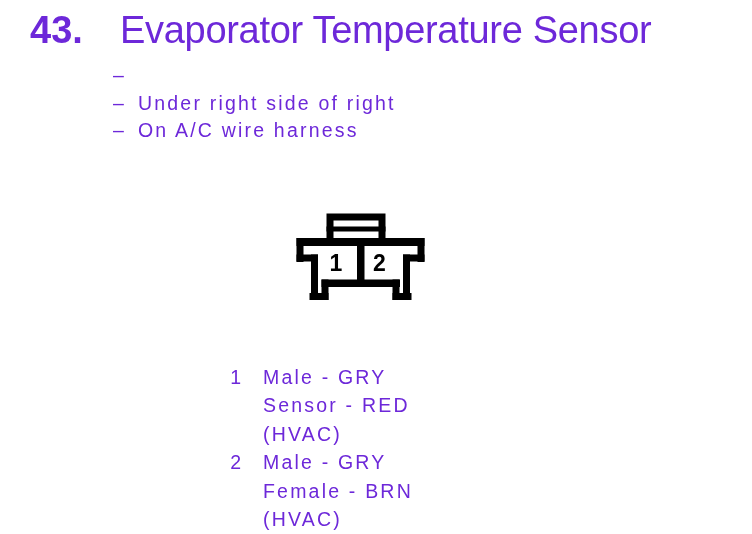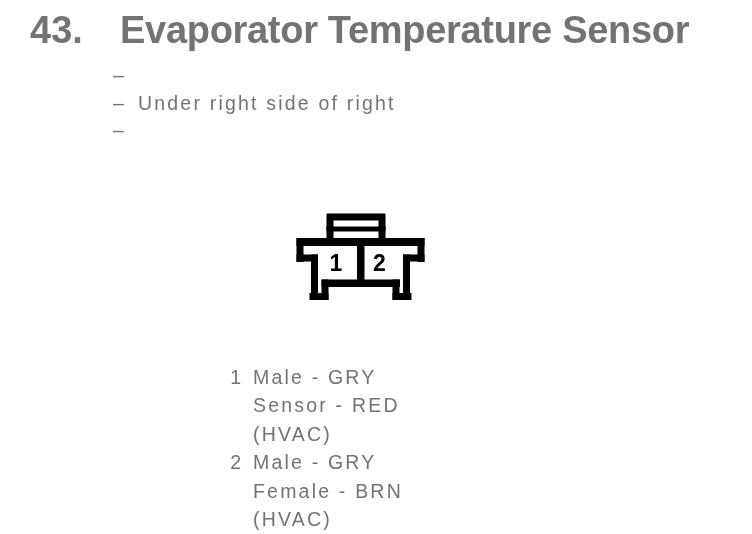--- a/index.html
+++ b/index.html
@@ -5,40 +5,40 @@
   html, body {
     margin: 0;
     padding: 0;
     background: #ffffff;
   }
   .page {
     position: relative;
     width: 752px;
     height: 534px;
     background: #ffffff;
-    color: #737373;
+    color: #6d28d9;
     font-family: "Liberation Sans", sans-serif;
     overflow: hidden;
   }
   .hdr-num {
     position: absolute;
     left: 30px;
     top: 11px;
     font-size: 38px;
     font-weight: bold;
     line-height: 1;
     white-space: nowrap;
   }
   .hdr-title {
     position: absolute;
     left: 120px;
     top: 11px;
     margin: 0;
     font-size: 38px;
-    font-weight: bold;
+    font-weight: normal;
     line-height: 1;
     letter-spacing: -0.3px;
     white-space: nowrap;
   }
   .details {
     position: absolute;
     left: 113px;
     top: 62px;
     font-size: 19.5px;
     line-height: 27.5px;
@@ -79,41 +79,42 @@
     display: flex;
     white-space: nowrap;
   }
   .pin-num {
     flex: 0 0 23px;
     width: 23px;
     text-align: right;
     letter-spacing: 0;
   }
   .pin-lines {
-    margin-left: 12px;
+    margin-left: 22px;
   }
 </style>
 </head>
 <body>
 
 <div class="page">
 
   <div class="hdr-num">43.</div>
   <h1 class="hdr-title">Evaporator Temperature Sensor</h1>
 
   <div class="details">
     <div class="detail-row">
       <span class="dash">–</span>
     </div>
     <div class="detail-row">
       <span class="dash">–</span>
       <span>Under right side of right</span>
     </div>
     <div class="detail-row">
       <span class="dash">–</span>
+      <span>On A/C wire harness</span>
     </div>
   </div>
 
   <svg class="connector" viewBox="290 205 140 110" xmlns="http://www.w3.org/2000/svg">
 
     <path d="M 330 241 L 330 217 L 382 217 L 382 241" fill="none" stroke="#000000" stroke-width="7"></path>
     <line x1="326.5" y1="229" x2="385.5" y2="229" stroke="#000000" stroke-width="5"></line>
 
     <g fill="#000000">
       <rect x="296.5" y="238" width="128" height="8"></rect>

